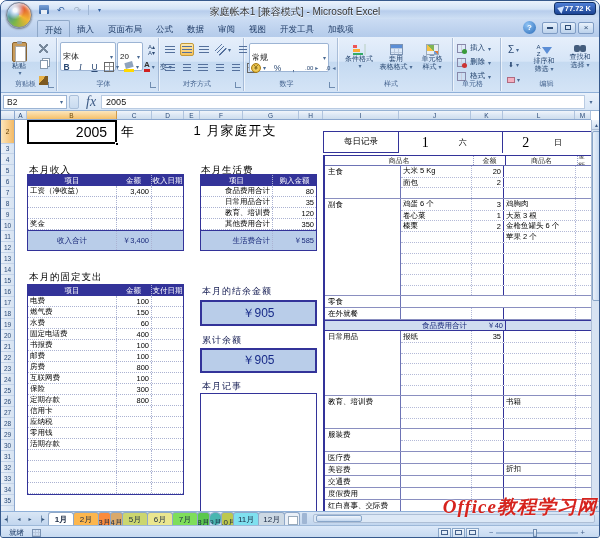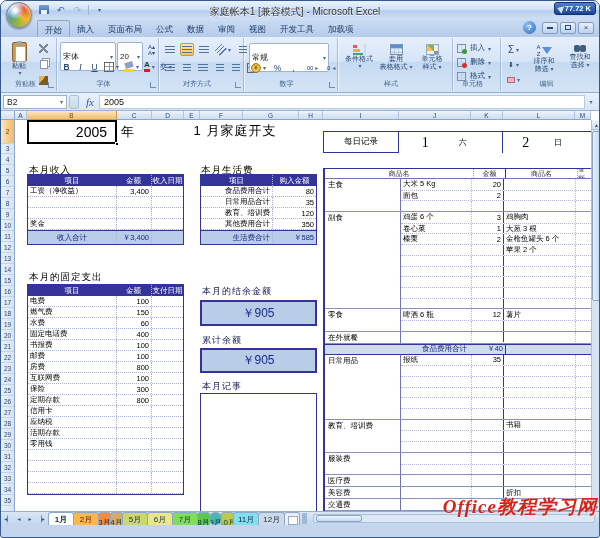--- a/index.html
+++ b/index.html
@@ -67,21 +67,21 @@
 .ic-binoc{width:12px;height:9px;position:relative}
 .ic-binoc:before,.ic-binoc:after{content:"";position:absolute;top:1px;width:6px;height:7px;border-radius:2px;background:#445d7d}
 .ic-binoc:before{left:0}.ic-binoc:after{right:0}
 .sigma{font-size:10px;color:#2c4a74;line-height:1}
 
 
 .fbar{position:absolute;top:92px;left:0;right:0;height:18px;background:linear-gradient(#e9f1fb,#d8e6f6);border-bottom:1px solid #97b3d4;display:flex;align-items:center;padding:2px 2px}
 .namebox{width:64px;height:14px;background:#fff;border:1px solid #9cb4d4;font-size:8.5px;color:#222;display:flex;align-items:center;padding:0 3px}
 .namebox .cv{flex:1}
 .fxsep{width:10px;height:14px;background:linear-gradient(#dce8f6,#c9dbf0);border:1px solid #a9bfda;border-radius:2px;margin:0 2px}
-.fx{font-family:"Liberation Serif",serif;font-style:italic;font-size:11px;color:#3c5a85;padding:0 5px}
+.fx{font-family:"Liberation Serif",serif;font-style:italic;font-size:14px;color:#3c5a85;padding:0 5px}
 .fval{flex:1;height:14px;background:#fff;border:1px solid #b9cbe2;font-size:9px;color:#111;padding:1px 4px}
 .fchev{width:12px;height:14px;display:flex;align-items:center;justify-content:center;font-size:6px;color:#4a6a94}
 
 
 .sheetwrap{position:absolute;top:110px;left:0;width:600px;height:400px;background:#fff;overflow:hidden}
 .corner{position:absolute;top:0;left:0;width:14px;height:9px;background:linear-gradient(#eef3fa,#d3e0ef);border-right:1px solid #8ba7cf;border-bottom:1px solid #8ba7cf}
 .colhead{position:absolute;top:0;left:14px;width:576px;height:9px;display:flex;background:linear-gradient(#f0f5fb,#dae6f4 55%,#cedded);border-bottom:1px solid #8ba7cf;font-size:6.5px;color:#2a4a77}
 .ch{border-right:1px solid #b0c4de;display:flex;align-items:center;justify-content:center;overflow:hidden;flex:none}
 .ch:nth-child(1){width:12px}.ch:nth-child(2){width:90px}.ch:nth-child(3){width:35px}.ch:nth-child(4){width:32px}.ch:nth-child(5){width:16px}.ch:nth-child(6){width:43px}.ch:nth-child(7){width:56px}.ch:nth-child(8){width:24px}.ch:nth-child(9){width:76px}.ch:nth-child(10){width:72px}.ch:nth-child(11){width:32px}.ch:nth-child(12){width:72px}.ch:nth-child(13){width:16px}
 .ch.sel{background:linear-gradient(#fce6bc,#f5c06a);color:#6b4a10;border-right:1px solid #cf9a4a}
@@ -101,36 +101,36 @@
 
 .sheettitle{position:absolute;font-size:9.5px;color:#000;letter-spacing:1px}
 .tbl{position:absolute;border:1px solid #333399;background:#fff}
 .thead{display:flex;height:11px;background:#333399;color:#fff;font-size:7.5px}
 .th{display:flex;align-items:center;justify-content:center;overflow:hidden;flex:none}
 .trow{display:flex;height:11px;border-bottom:1px dotted #abb2d2}
 .tc{font-size:7.5px;padding:0 2px;overflow:hidden;white-space:nowrap;display:flex;align-items:center;flex:none}
 .w0{width:88px}.w1{width:35px;justify-content:flex-end}.w2{width:32px;border-left:1px dotted #abb2d2}
 .tc.w1{border-left:1px dotted #abb2d2}
 .lv0{width:71px;justify-content:flex-end}.lv1{width:44px;justify-content:flex-end;border-left:1px dotted #abb2d2}
-.ttotal{display:flex;height:14px;background:#b9cde9;color:#1a2a7a;font-size:7.5px;border-top:1px solid #333399}
+.ttotal{display:flex;height:20px;background:#b9cde9;color:#1a2a7a;font-size:7.5px;border-top:1px solid #333399}
 .ttotal .tc{color:#1a2a7a}
 
 .blabel{position:absolute;font-size:9px;color:#10184f;letter-spacing:1px}
 .bluebox{position:absolute;background:#b9cde9;border:2px solid #333399;display:flex;align-items:center;justify-content:center;font-size:12px;color:#172a88}
 .memobox{position:absolute;background:#fff;border:1.5px solid #333399}
 
 
 .dhead{position:absolute;top:11px;height:22px;border:1.5px solid #333399;display:flex;align-items:center;justify-content:center;background:#fff;font-size:8.5px}
 .dayboxes{position:absolute;top:11px;left:398px;width:192px;height:22px;display:flex}
 .daybox{border-top:1.5px solid #333399;border-right:1.5px solid #333399;display:flex;align-items:center;position:relative}
 .daybox:nth-child(1){width:104px}
 .daybox:nth-child(2){width:88px;border-right:none}
 .dnum{position:absolute;left:22%;font-family:"Liberation Serif",serif;font-size:14px}
 .dweek{position:absolute;left:58%;font-size:8px}
-.daily{position:absolute;left:322px;top:48px;width:268px;border-left:2px solid #333399;border-top:1.5px solid #333399}
+.daily{position:absolute;left:322px;top:35px;width:268px;border-left:2px solid #333399;border-top:1.5px solid #333399}
 .dsub{display:flex;height:10px;background:#fff;border-bottom:1px solid #6d73b5;font-size:7px;color:#222}
 .dsc{display:flex;align-items:center;justify-content:center;flex:none;overflow:hidden}
 .dsc:nth-child(1){width:148px}.dsc:nth-child(2){width:32px;border-left:1px dotted #9aa0c8}.dsc:nth-child(3){width:72px;border-left:1px solid #333399}.dsc:nth-child(4){flex:1;border-left:1px dotted #9aa0c8}
 .dblock{display:flex;border-bottom:1px solid #8a8fc0}
 .dlabel{width:76px;flex:none;border-right:1px solid #6d73b5;font-size:7.5px;padding:1px 0 0 3px;overflow:hidden;white-space:nowrap}
 .drows{flex:1;display:flex;flex-direction:column}
 .drow{display:flex;height:10.7px}
 .drow + .drow{border-top:1px dotted #b4bad8}
 .dc{font-size:7.5px;padding:0 2px;overflow:hidden;white-space:nowrap;display:flex;align-items:center;flex:none}
 .dc0{width:70px}.dc1{width:32px;justify-content:flex-end;border-left:1px dotted #b4bad8}.dc2{width:72px;border-left:1px solid #333399}.dc3{flex:1;border-left:1px dotted #b4bad8}
@@ -608,26 +608,26 @@
             <div class="tc w0">信用卡</div>
             <div class="tc w1"></div>
             <div class="tc w2"></div>
           </div>
             <div class="trow">
             <div class="tc w0">应纳税</div>
             <div class="tc w1"></div>
             <div class="tc w2"></div>
           </div>
             <div class="trow">
+            <div class="tc w0">零用钱</div>
+            <div class="tc w1"></div>
+            <div class="tc w2"></div>
+          </div>
+            <div class="trow">
             <div class="tc w0">活期存款</div>
-            <div class="tc w1"></div>
-            <div class="tc w2"></div>
-          </div>
-            <div class="trow">
-            <div class="tc w0">零用钱</div>
             <div class="tc w1"></div>
             <div class="tc w2"></div>
           </div>
             <div class="trow">
             <div class="tc w0"></div>
             <div class="tc w1"></div>
             <div class="tc w2"></div>
           </div>
             <div class="trow">
             <div class="tc w0"></div>
@@ -752,34 +752,20 @@
                 <div class="drow">
                   <div class="dc dc0"></div>
                   <div class="dc dc1"></div>
                   <div class="dc dc2"></div>
                   <div class="dc dc3"></div>
                 </div>
               </div>
             </div>
             <div class="dblock">
               <div class="dlabel">零食</div>
-              <div class="drows">
-                <div class="drow">
-                  <div class="dc dc0">啤酒 6 瓶</div>
-                  <div class="dc dc1">12</div>
-                  <div class="dc dc2">薯片</div>
-                  <div class="dc dc3"></div>
-                </div>
-                <div class="drow">
-                  <div class="dc dc0"></div>
-                  <div class="dc dc1"></div>
-                  <div class="dc dc2"></div>
-                  <div class="dc dc3"></div>
-                </div>
-              </div>
             </div>
             <div class="dblock">
               <div class="dlabel">在外就餐</div>
               <div class="drows">
                 <div class="drow">
                   <div class="dc dc0"></div>
                   <div class="dc dc1"></div>
                   <div class="dc dc2"></div>
                   <div class="dc dc3"></div>
                 </div>
@@ -959,18 +945,40 @@
         <div class="stab" style="background: rgb(127, 224, 239);">11月</div>
         <div class="stab" style="background: rgb(205, 217, 228);">12月</div>
       </div>
     <div class="inserttab"></div>
     <div class="tsplit"></div>
     <div class="hscroll">
       <div class="hthumb"></div>
     </div>
   </div>
 
+  <div class="statusbar">
+    <span class="statustext">就绪</span>
+    <span class="macroicon"></span>
+    <div class="viewbtns">
+      <div class="vb">
+          <i></i>
+        </div>
+      <div class="vb">
+          <i></i>
+        </div>
+      <div class="vb">
+          <i></i>
+        </div>
+    </div>
+    <div class="zoomer">
+      <span>−</span>
+      <span class="zline">
+          <span class="zknob"></span>
+        </span>
+      <span>+</span>
+    </div>
+  </div>
 
   <div class="watermark">
     <div class="wm1">Office教程学习网</div>
   </div>
 
 </div>
 
 </body></html>

